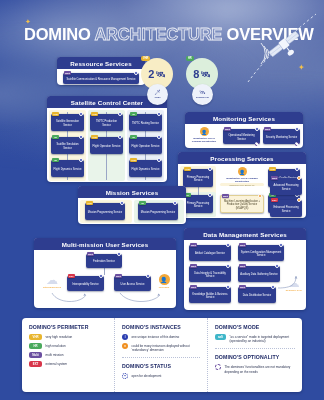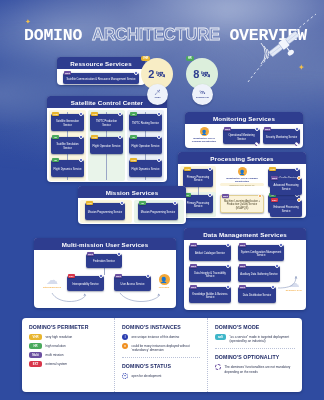--- a/index.html
+++ b/index.html
@@ -40,21 +40,21 @@
     background:linear-gradient(180deg, rgba(47,75,160,0) 30%, rgba(47,75,160,.62) 55%, rgba(47,75,160,.9) 74%, #2f4ba0 88%);
   }
 
   
   #header { position:absolute; left:0; top:0; width:324px; height:52px; z-index:6; }
   .title {
     position:absolute; left:24px; top:25px;
     font-size:16.5px; font-weight:bold; letter-spacing:-.2px;
     white-space:nowrap;
   }
-  .t-solid { color:#ffffff;font-family:Liberation Mono, monospace; }
+  .t-solid { color:#ffffff; }
   .t-outline {
     color:transparent;
     -webkit-text-stroke:.8px rgba(255,255,255,.85);
   }
   .spark {
     position:absolute; color:#f5c24a; font-size:7px; line-height:1;
   }
   .sat-art { position:absolute; right:2px; top:8px; width:76px; height:76px; }
 
   

